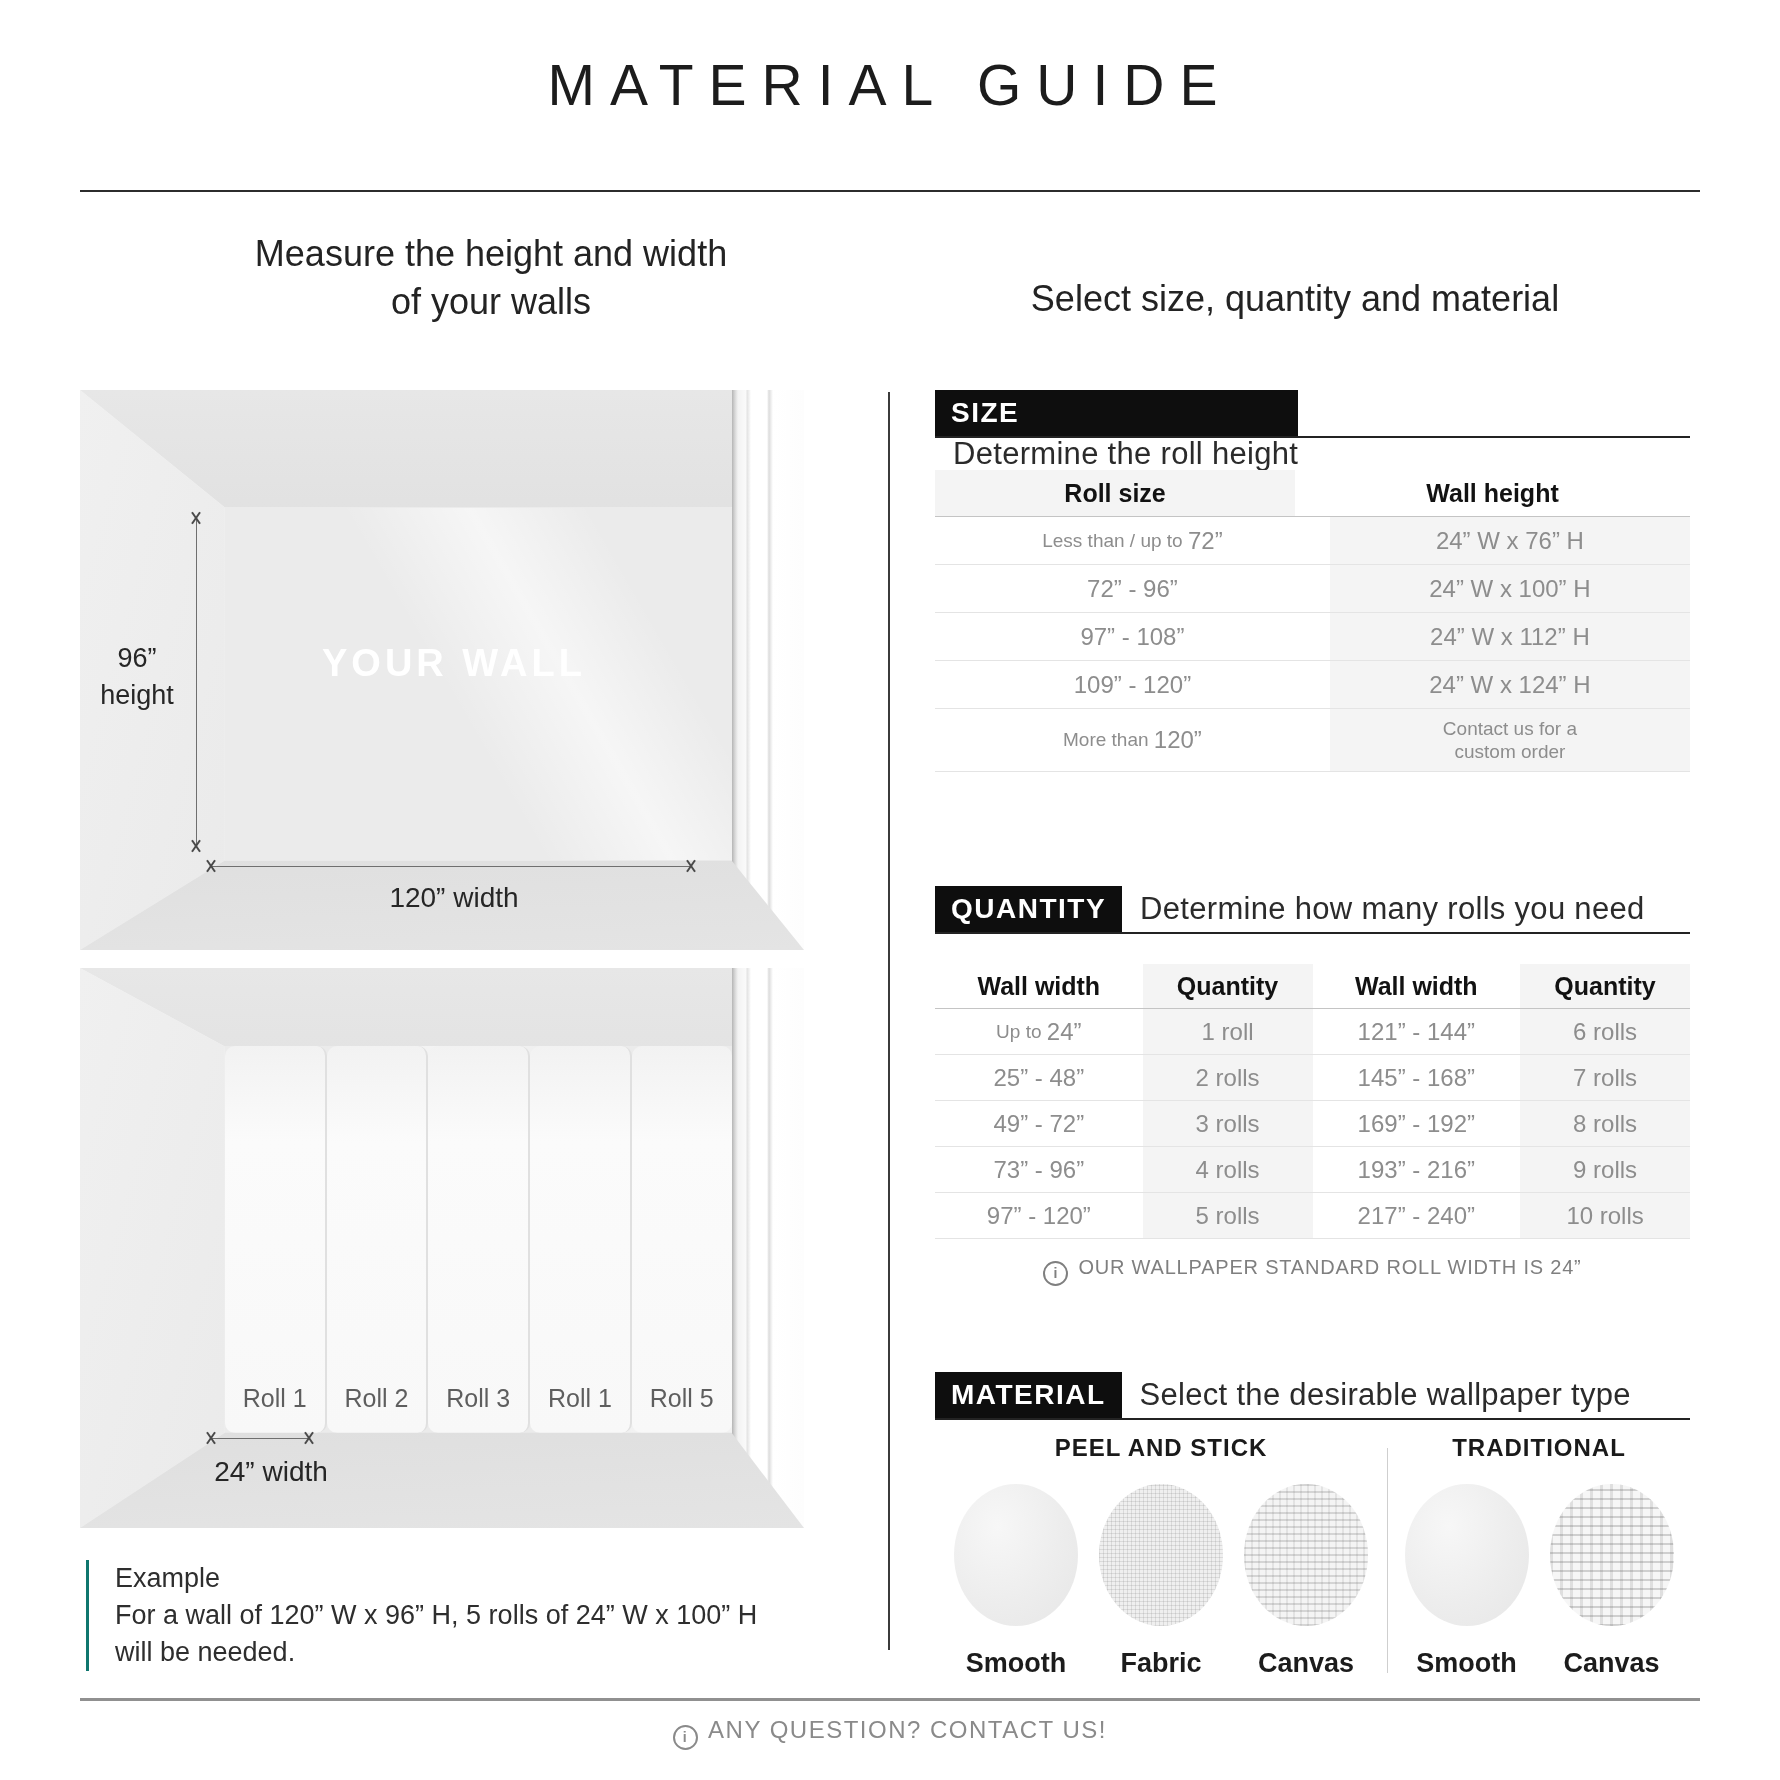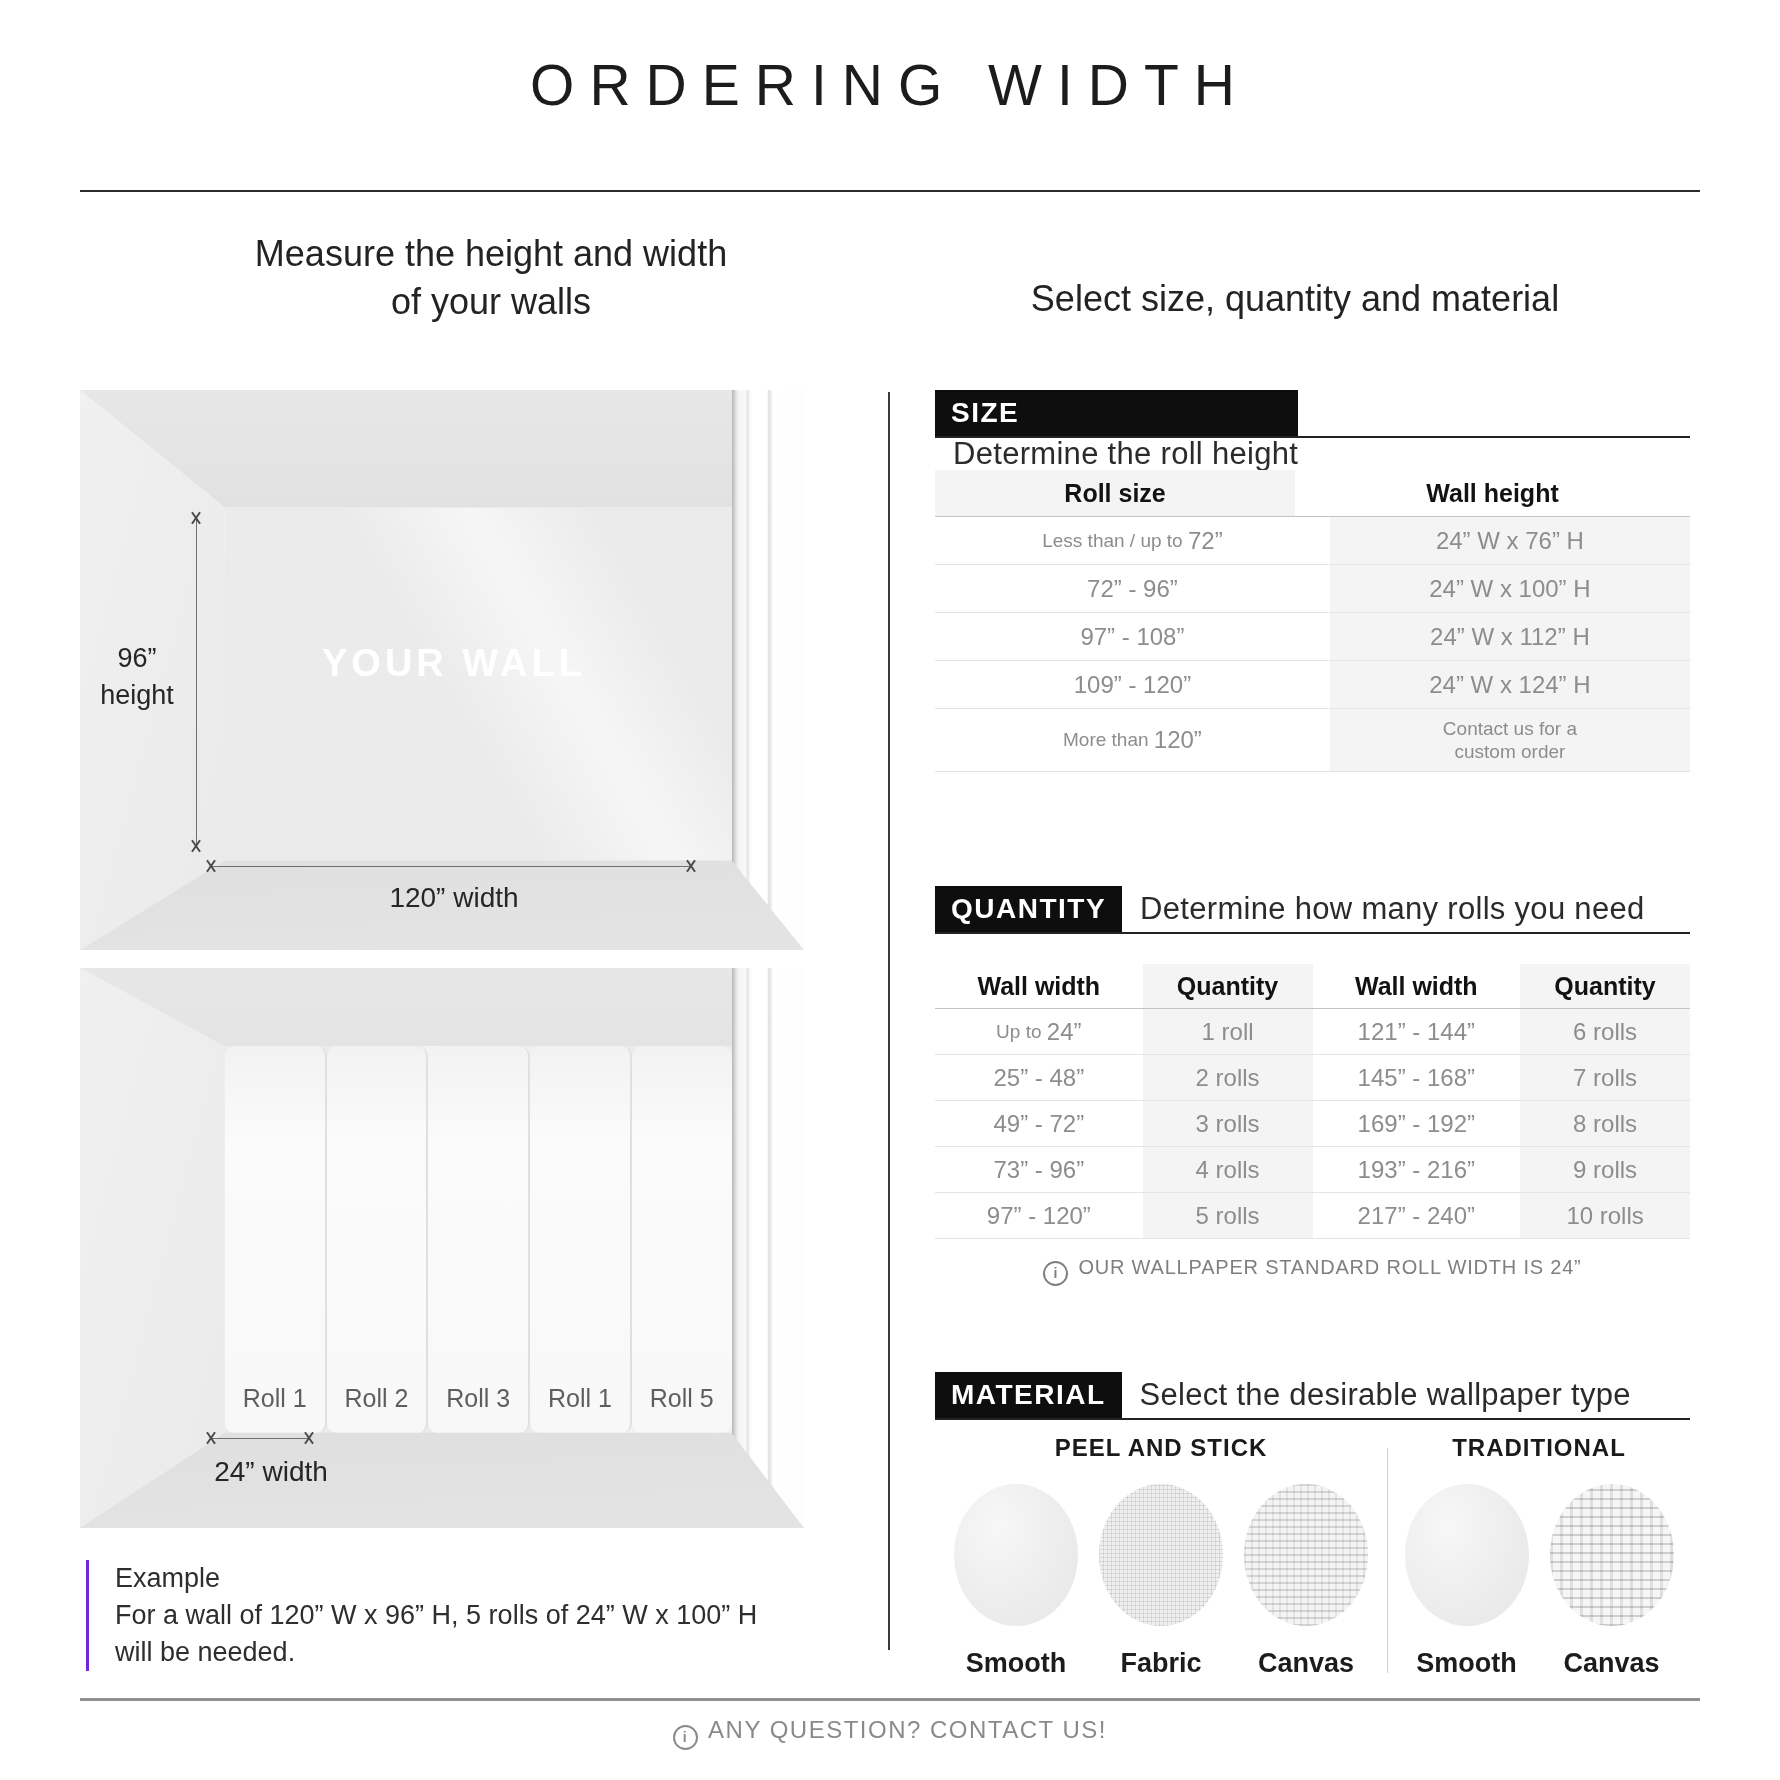--- a/index.html
+++ b/index.html
@@ -56,21 +56,21 @@
   .room2 .width-label{left:96px;width:190px;top:488px;}
 
   .panels{position:absolute;left:20%;top:14%;width:70%;height:69%;display:flex;}
   .panel{flex:1;display:flex;align-items:flex-end;justify-content:center;padding-bottom:20px;
          background:linear-gradient(180deg,#f2f2f2 0%,#fbfbfb 25%,#f8f8f8 100%);
          border-right:2px solid #e0e0e0;box-sizing:border-box;border-radius:10px;}
   .panel:last-child{border-right:none;}
   .panel-label{font-size:25px;color:#5e5e5e;}
 
   
-  .example{position:absolute;left:86px;top:1560px;border-left:3px solid #6d28d9;padding-left:26px;
+  .example{position:absolute;left:86px;top:1560px;border-left:3px solid #0f766e;padding-left:26px;
            font-size:27px;line-height:37px;color:#2e2e2e;}
 
   
   .tag-row{position:absolute;display:flex;align-items:stretch;}
   .tag{background:#0e0e0e;color:#ffffff;font-size:28px;font-weight:600;letter-spacing:1.5px;
        padding:0 16px;display:flex;align-items:center;height:46px;}
   .tag-sub{font-size:31px;color:#2b2b2b;margin-left:18px;align-self:center;letter-spacing:0.3px;}
   .sec-rule{position:absolute;height:2px;background:#232323;width:755px;left:935px;}
 
   .tbl{position:absolute;left:935px;width:755px;}
@@ -119,21 +119,21 @@
   
   .footer-rule{position:absolute;left:80px;width:1620px;top:1698px;height:3px;background:#909090;}
   .footer{position:absolute;left:0;width:100%;top:1716px;text-align:center;
           font-size:24px;letter-spacing:1.5px;color:#8a8a8a;}
 </style>
 </head>
 <body>
 
 <div class="page">
 
-  <div class="page-title">ORDERING WIDTH</div>
+  <div class="page-title">MATERIAL GUIDE</div>
   <div class="title-rule"></div>
 
   <div class="left-heading">
     <div>Measure the height and width</div>
     <div>of your walls</div>
   </div>
 
   <div class="right-heading">Select size, quantity and material</div>
 
   <div class="v-divider"></div>

